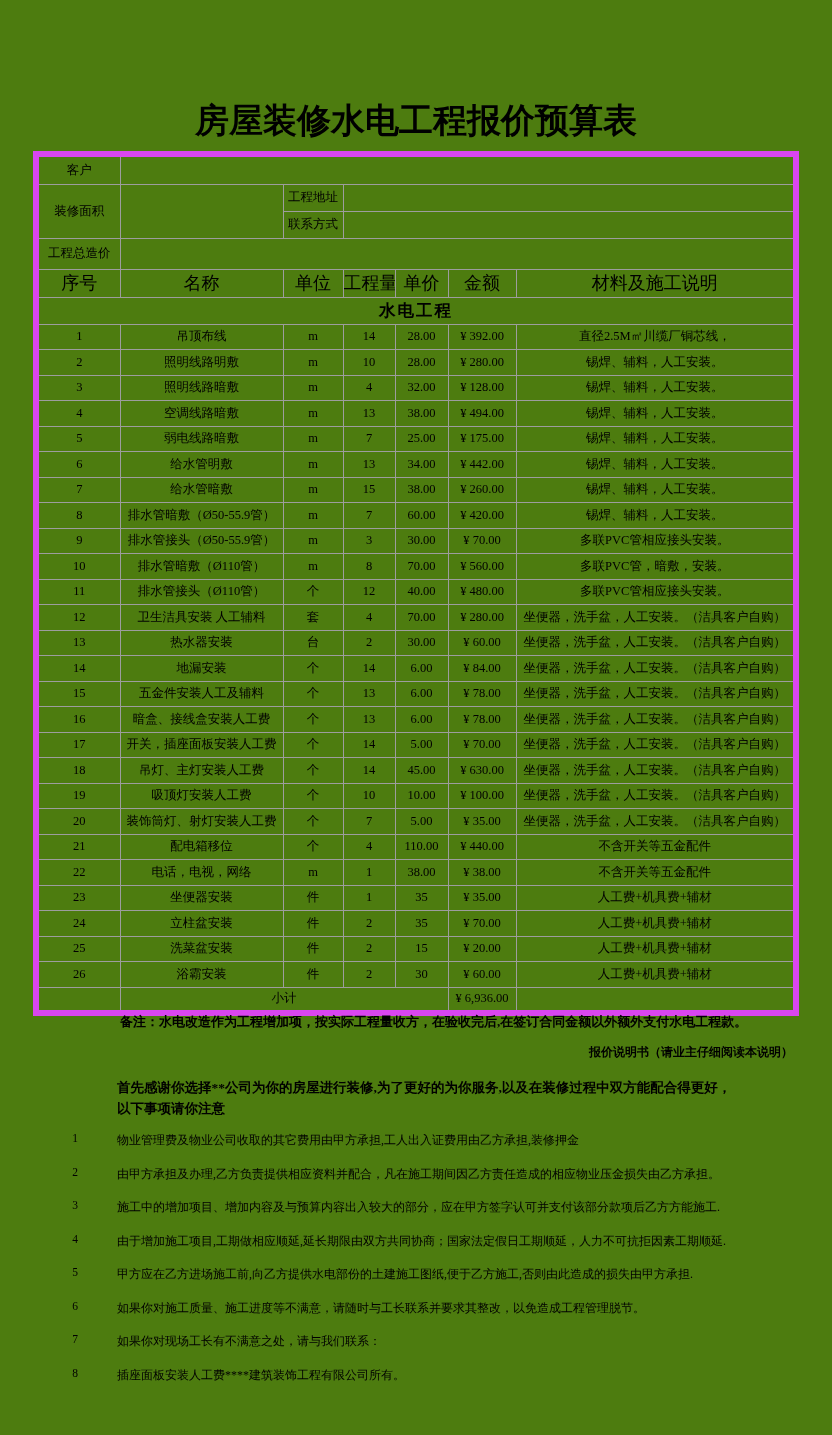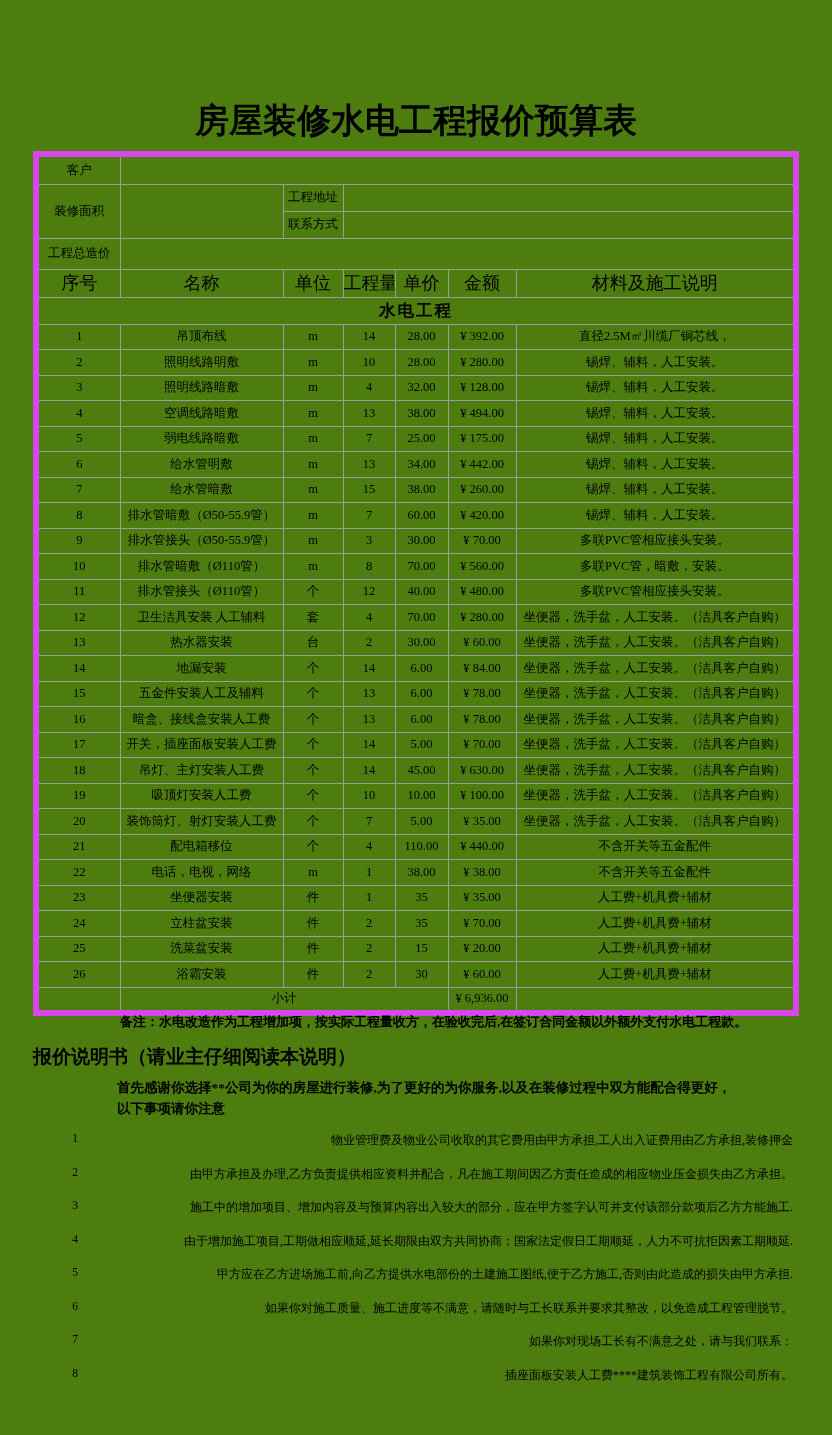--- a/index.html
+++ b/index.html
@@ -24,28 +24,28 @@
   tr.subtotal-row{height:26px;}
 
   td.info-label{font-size:13px;}
   tr.head-row td{font-weight:normal;font-size:18px;}
   tr.section-row td{font-weight:bold;font-size:16.5px;letter-spacing:2px;}
   td.subtotal-label{font-size:13px;}
 
   .note{position:absolute;top:1013px;left:120px;font-size:13px;font-weight:bold;
         white-space:nowrap;}
   .notice-heading{position:absolute;top:1044px;left:33px;width:760px;
-        text-align:left;font-size:19px;font-weight:bold;}
+        text-align:right;font-size:12px;font-weight:bold;}
   .notice-intro{position:absolute;top:1077px;left:117px;width:676px;
         text-align:left;font-size:13.5px;font-weight:bold;line-height:21px;}
   .notice-items{position:absolute;top:1130px;left:33px;width:760px;}
   .notice-item{display:flex;height:33.5px;align-items:flex-start;padding-top:2px;
         box-sizing:border-box;}
   .notice-item .num{width:84px;flex:0 0 84px;text-align:center;font-size:11.5px;}
-  .notice-item .txt{flex:1 1 auto;text-align:right;font-size:12px;}
+  .notice-item .txt{flex:1 1 auto;text-align:left;font-size:12px;}
 </style>
 </head>
 <body>
 
 <div class="page">
 
   <div class="title">房屋装修水电工程报价预算表</div>
 
   <table class="quote">
     <colgroup>

